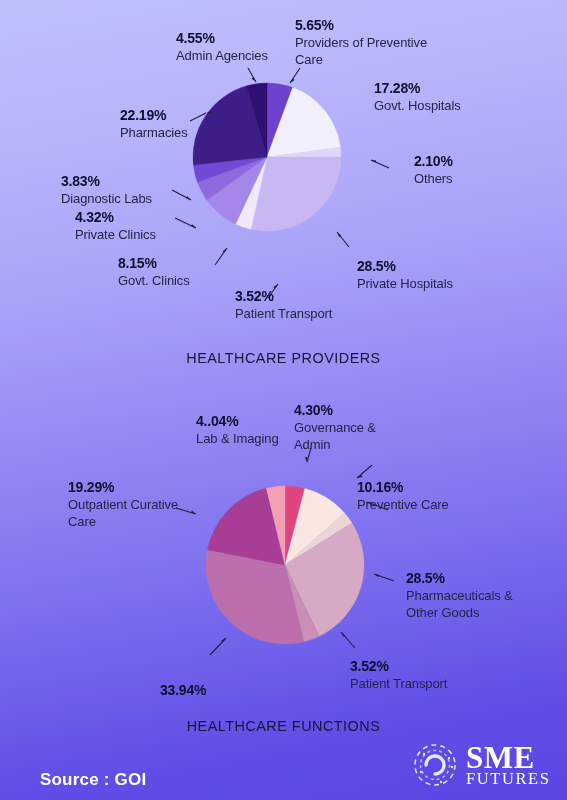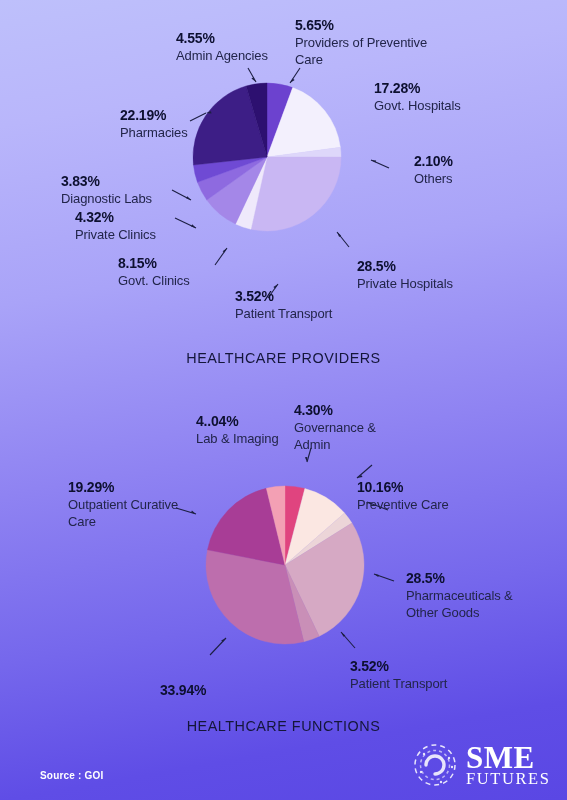--- a/index.html
+++ b/index.html
@@ -47,21 +47,21 @@
     color: #14163a;
   }
   .pie-wrap { position: absolute; }
   .leader { position: absolute; overflow: visible; pointer-events: none; }
   .source {
     position: absolute;
     left: 40px;
     top: 770px;
     color: #ffffff;
     font-weight: bold;
-    font-size: 10px;
+    font-size: 17px;
     letter-spacing: 0.2px;
   }
   .logo {
     position: absolute;
     right: 16px;
     top: 738px;
     width: 140px;
     height: 54px;
     display: flex;
     align-items: center;

